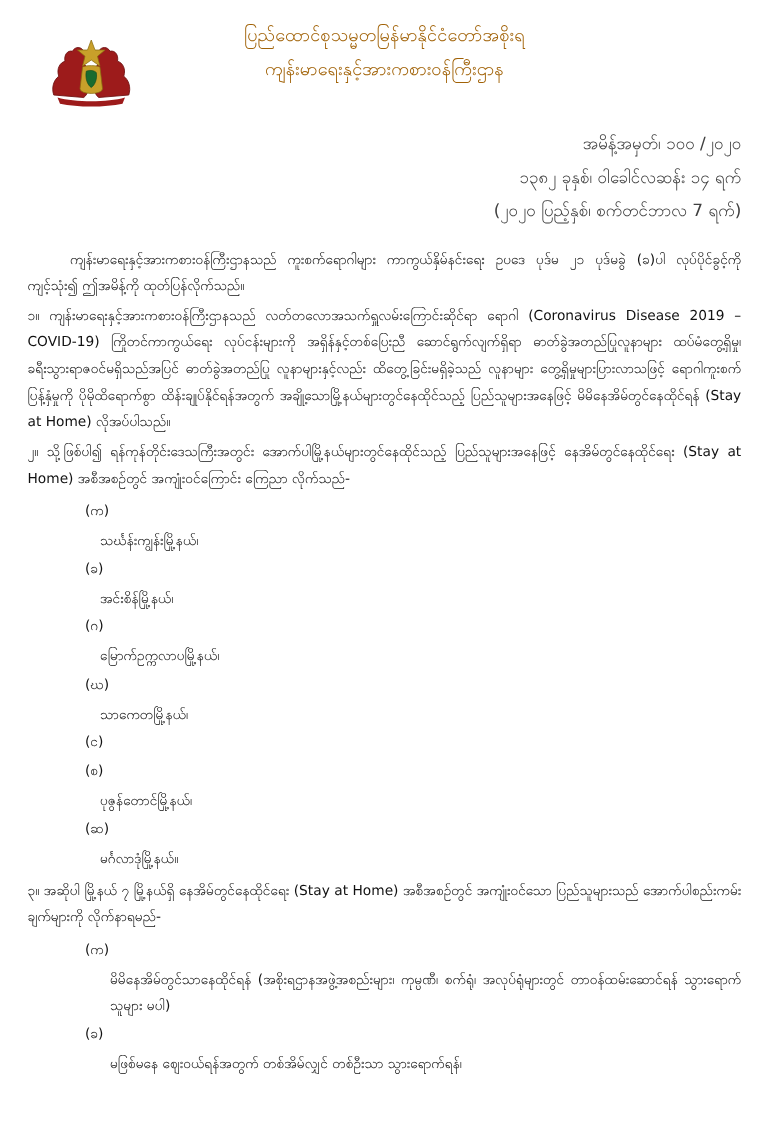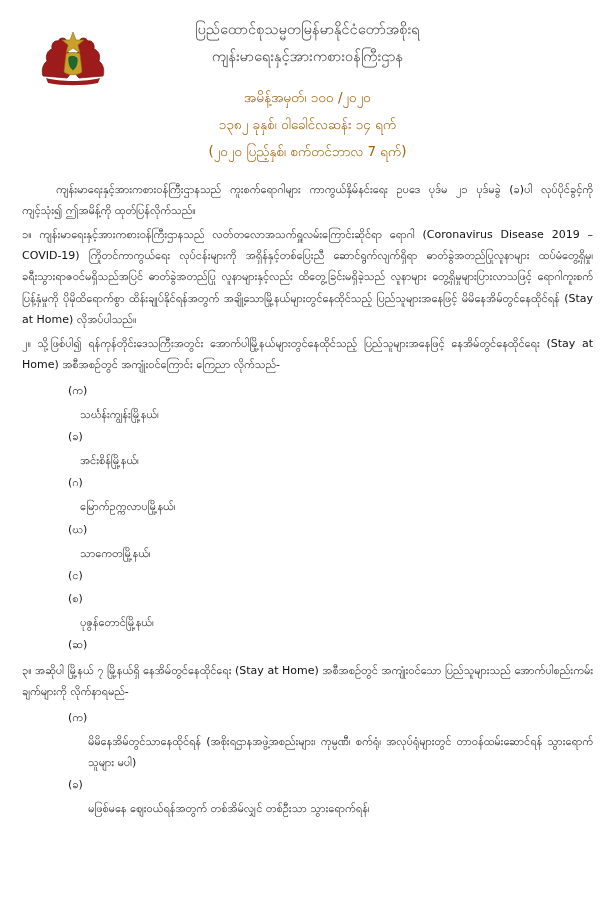--- a/index.html
+++ b/index.html
@@ -30,32 +30,32 @@
   .seal {
     position: absolute;
     left: 14px;
     top: 16px;
     width: 74px;
     height: 62px;
   }
   .header-title {
     font-size: 14.5px;
     line-height: 1.85;
-    color: #404040;
+    color: #a16207;
     letter-spacing: 0.1px;
   }
   .header-title div {
     white-space: nowrap;
   }
   .ref-block {
-    margin-top: 14px;
-    text-align: center;
+    margin-top: 32px;
+    text-align: right;
     font-size: 13.5px;
     line-height: 2.0;
-    color: #a16207;
+    color: #404040;
   }
   
   .body {
     margin-top: 14px;
     font-size: 11px;
     line-height: 1.95;
     text-align: justify;
     color: #111;
   }
   .para {
@@ -163,20 +163,21 @@
       </li>
       <li>
         <span class="mark">(င)</span>
       </li>
       <li>
         <span class="mark">(စ)</span>
         <span class="txt">ပုဇွန်တောင်မြို့နယ်၊</span>
       </li>
       <li>
         <span class="mark">(ဆ)</span>
+        <span class="txt">မင်္ဂလာဒုံမြို့နယ်။</span>
       </li>
     </ul>
 
     <div class="num-para">၃။     အဆိုပါ မြို့နယ် ၇ မြို့နယ်ရှိ နေအိမ်တွင်နေထိုင်ရေး (Stay at Home) အစီအစဉ်တွင် အကျုံးဝင်သော ပြည်သူများသည် အောက်ပါစည်းကမ်းချက်များကို လိုက်နာရမည်-</div>
 
     <ul class="list sub">
       <li>
         <span class="mark">(က)</span>
         <span class="txt">မိမိနေအိမ်တွင်သာနေထိုင်ရန် (အစိုးရဌာနအဖွဲ့အစည်းများ၊ ကုမ္ပဏီ၊ စက်ရုံ၊ အလုပ်ရုံများတွင် တာဝန်ထမ်းဆောင်ရန် သွားရောက်သူများ မပါ)</span>
       </li>

